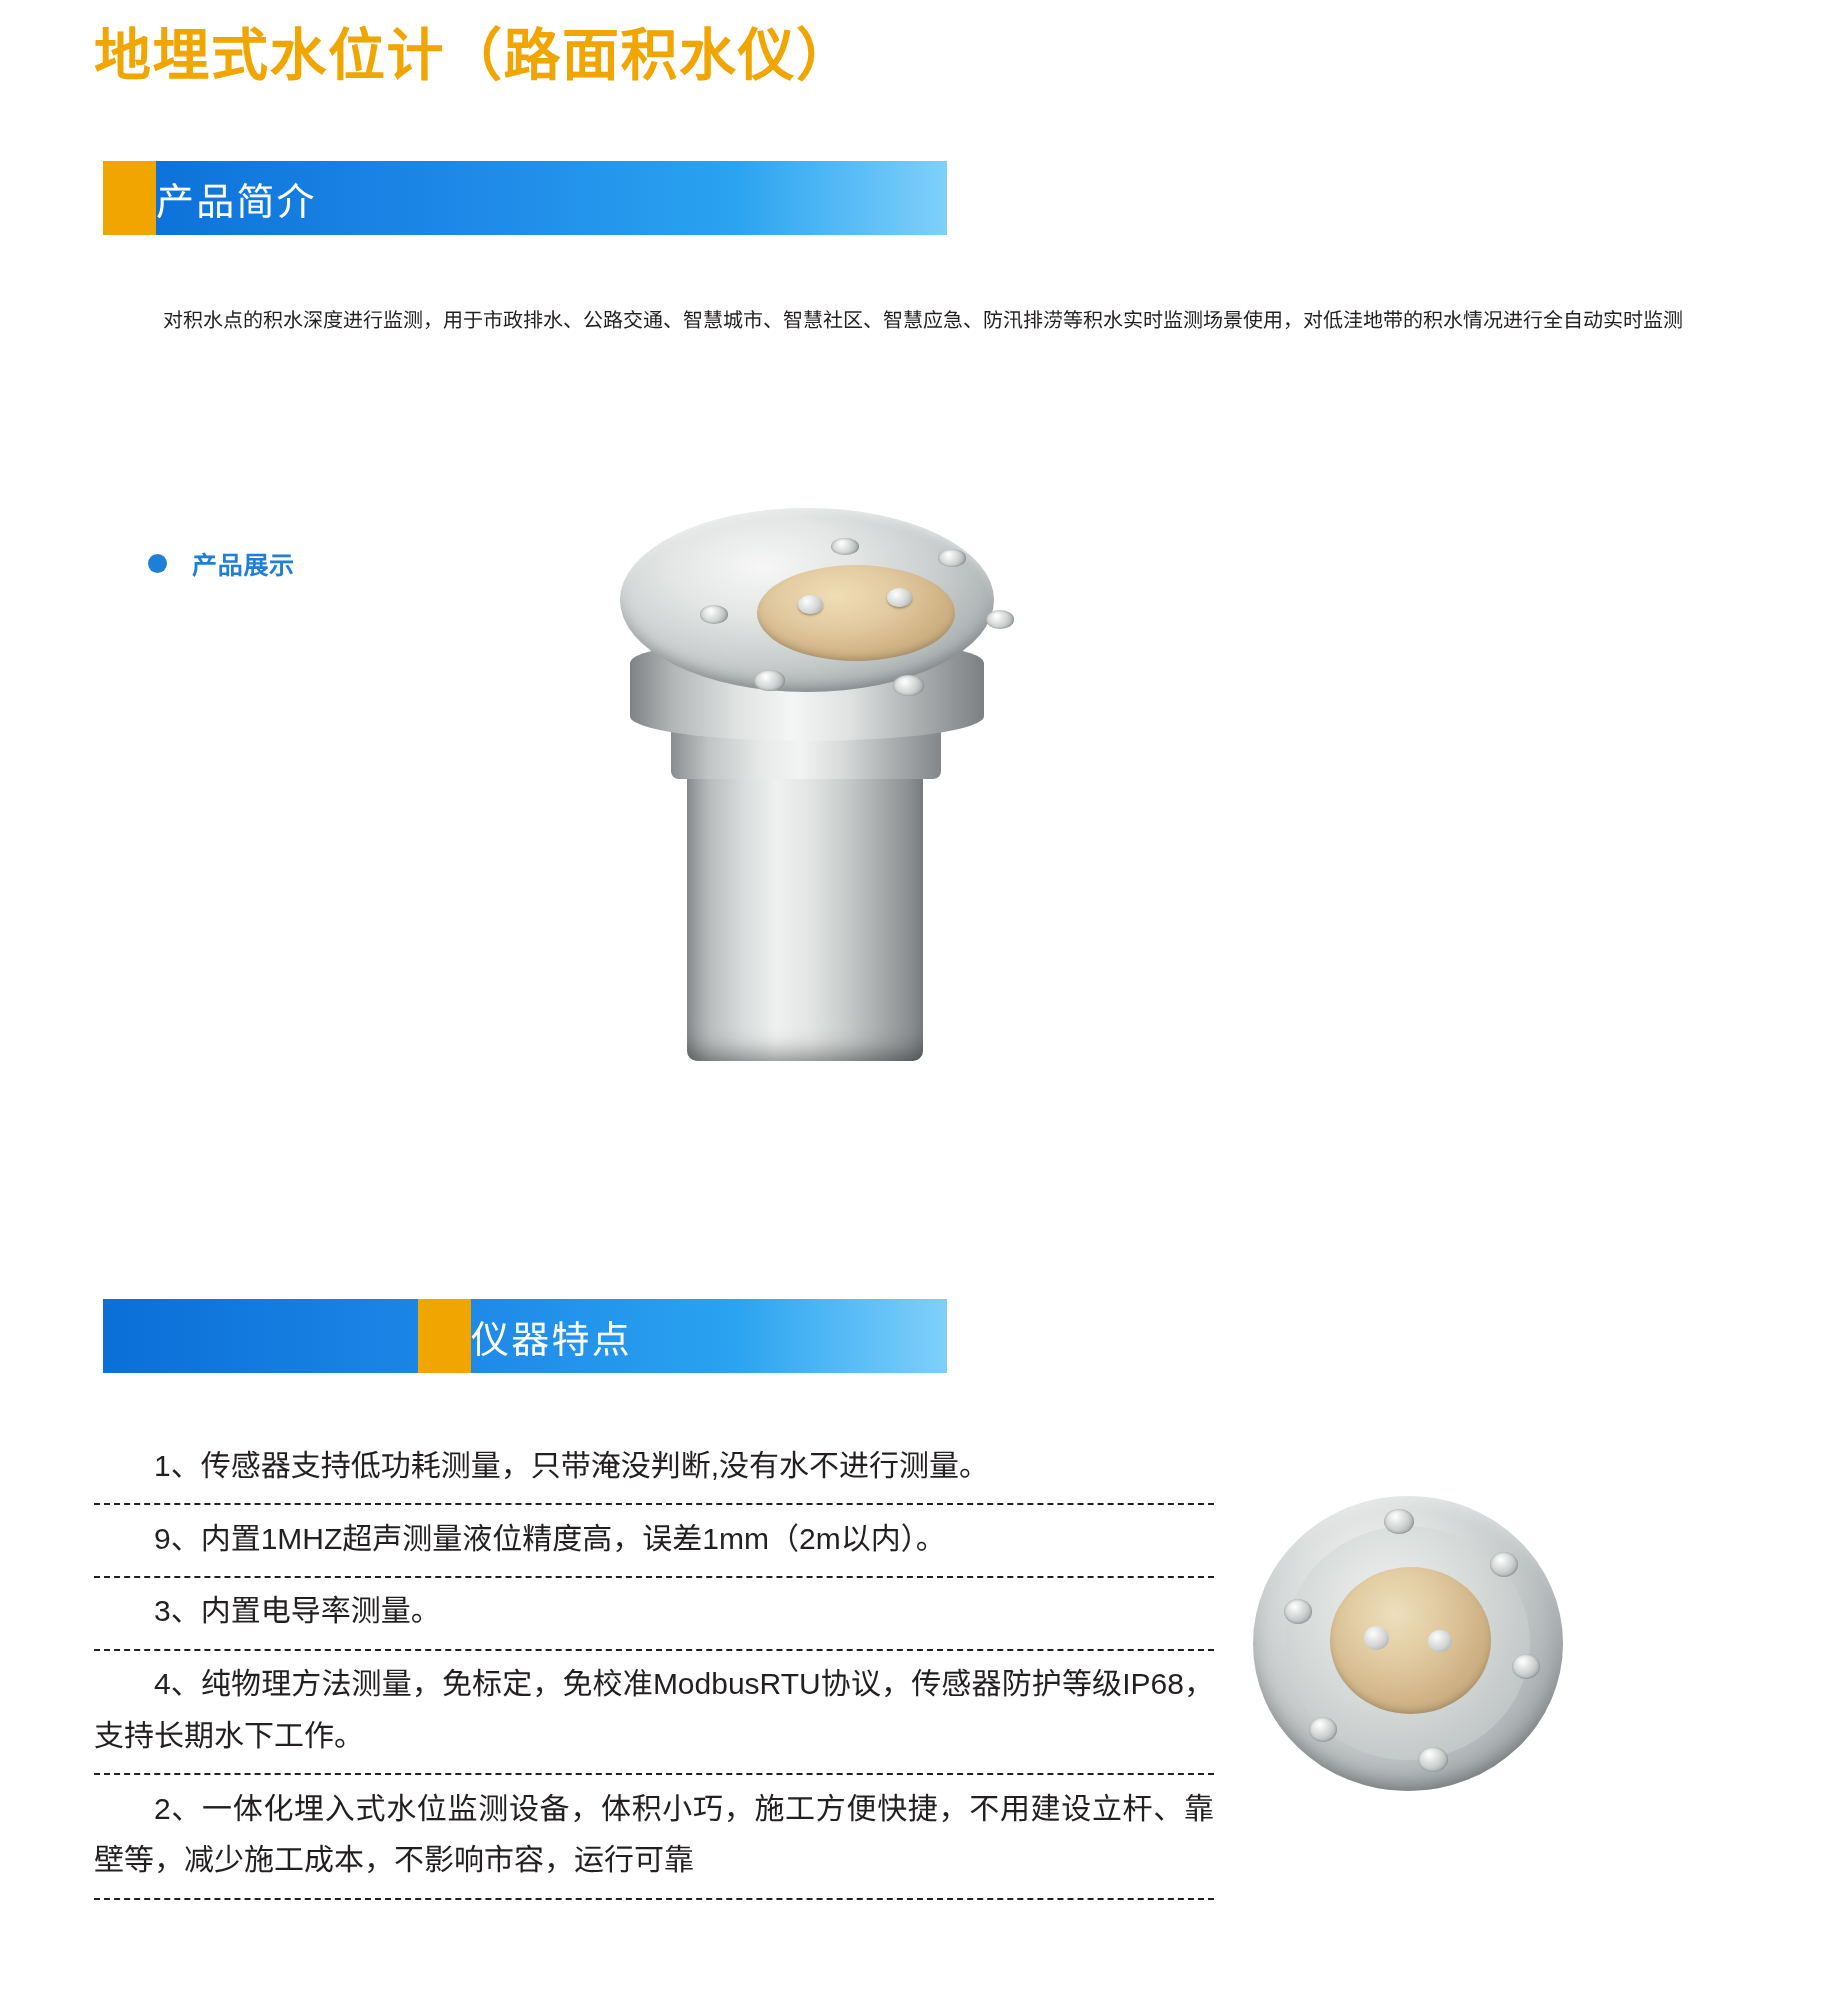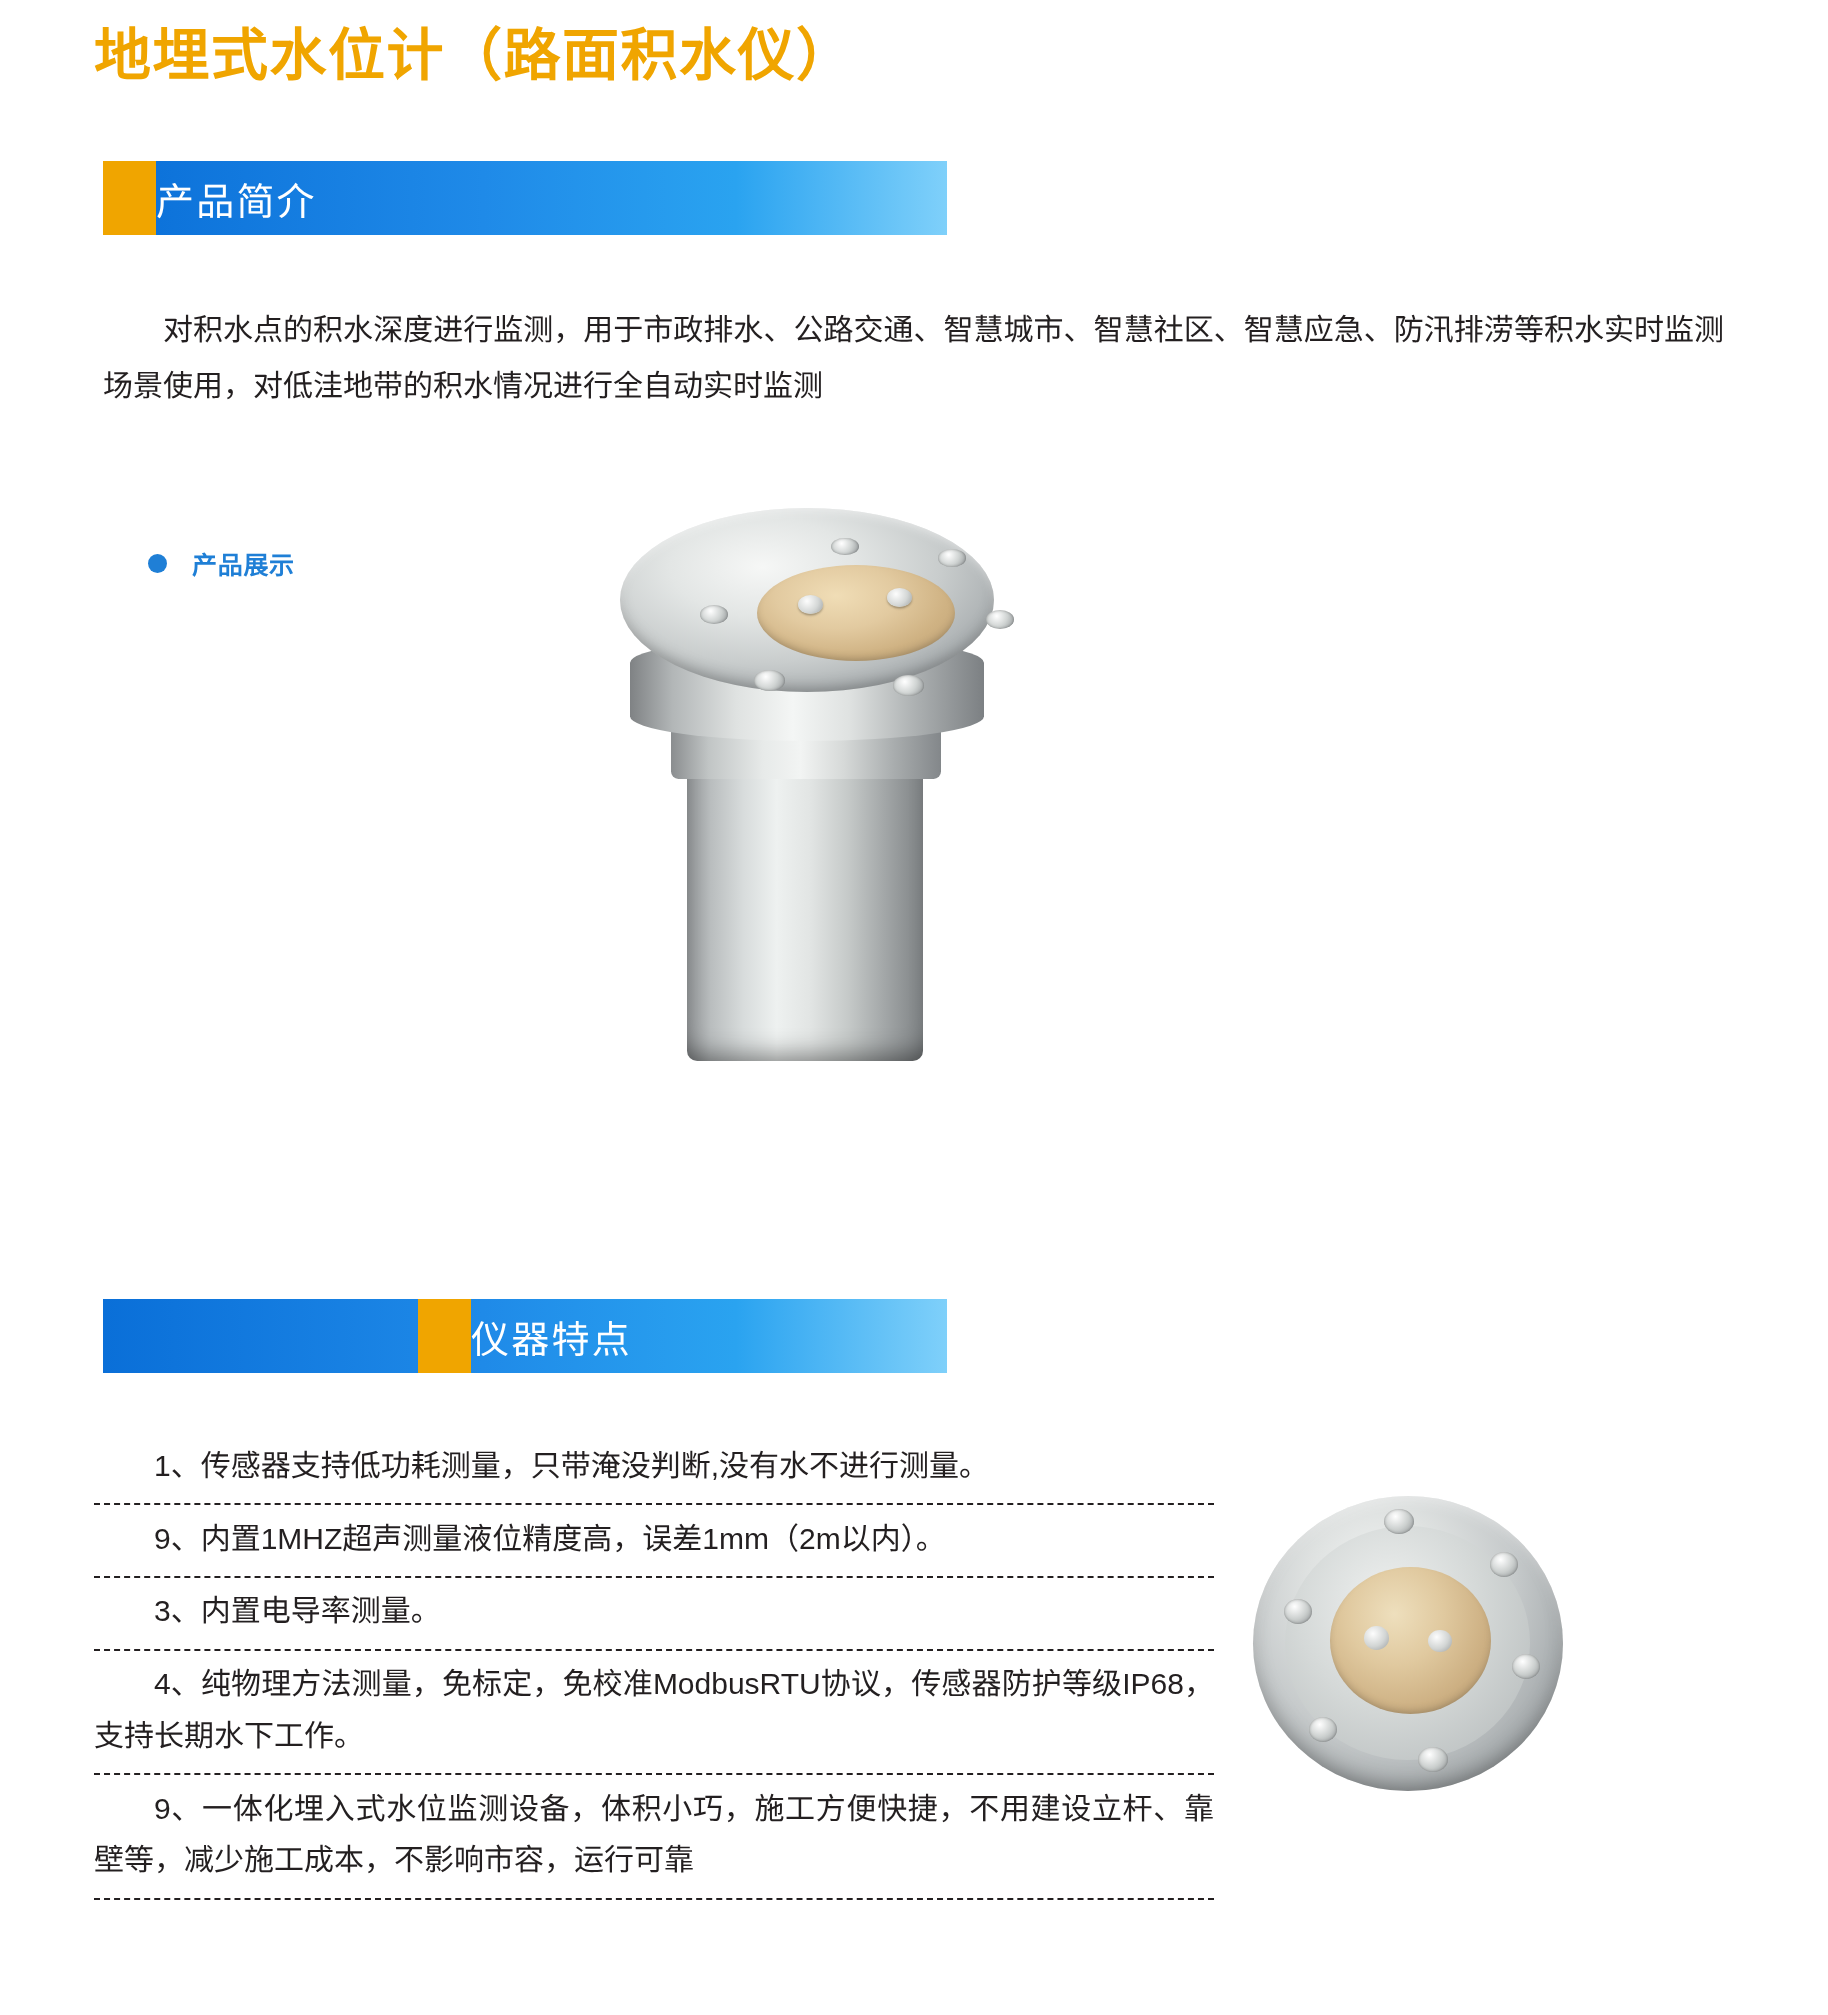--- a/index.html
+++ b/index.html
@@ -63,21 +63,21 @@
 
   #section-intro-bar { top: 161px; }
   #section-features-bar { top: 1299px; justify-content: center; }
 
   
   .intro-text {
     position: absolute;
     left: 103px;
     top: 302px;
     width: 1621px;
-    font-size: 30px;
+    font-size: 20px;
     line-height: 1.85;
     color: #231f20;
     text-indent: 60px;
     text-align: justify;
   }
 
   
   .product-display {
     position: absolute;
     left: 148px;
@@ -302,21 +302,21 @@
   <div class="section-bar" id="section-features-bar">
     <div class="accent"></div>
     <div class="bar-title">仪器特点</div>
   </div>
 
   <div class="feature-list">
     <div class="feature-item">1、传感器支持低功耗测量，只带淹没判断,没有水不进行测量。</div>
     <div class="feature-item">9、内置1MHZ超声测量液位精度高，误差1mm（2m以内）。</div>
     <div class="feature-item">3、内置电导率测量。</div>
     <div class="feature-item">4、纯物理方法测量，免标定，免校准ModbusRTU协议，传感器防护等级IP68，支持长期水下工作。</div>
-    <div class="feature-item">9、一体化埋入式水位监测设备，体积小巧，施工方便快捷，不用建设立杆、靠壁等，减少施工成本，不影响市容，运行可靠</div>
+    <div class="feature-item">2、一体化埋入式水位监测设备，体积小巧，施工方便快捷，不用建设立杆、靠壁等，减少施工成本，不影响市容，运行可靠</div>
   </div>
 
   <div class="product-photo-small">
     <div class="pps-disc">
       <div class="pps-inner"></div>
       <div class="pps-gold"></div>
       <div class="pps-sensor s1"></div>
       <div class="pps-sensor s2"></div>
       <div class="pps-bolt b1"></div>
       <div class="pps-bolt b2"></div>

